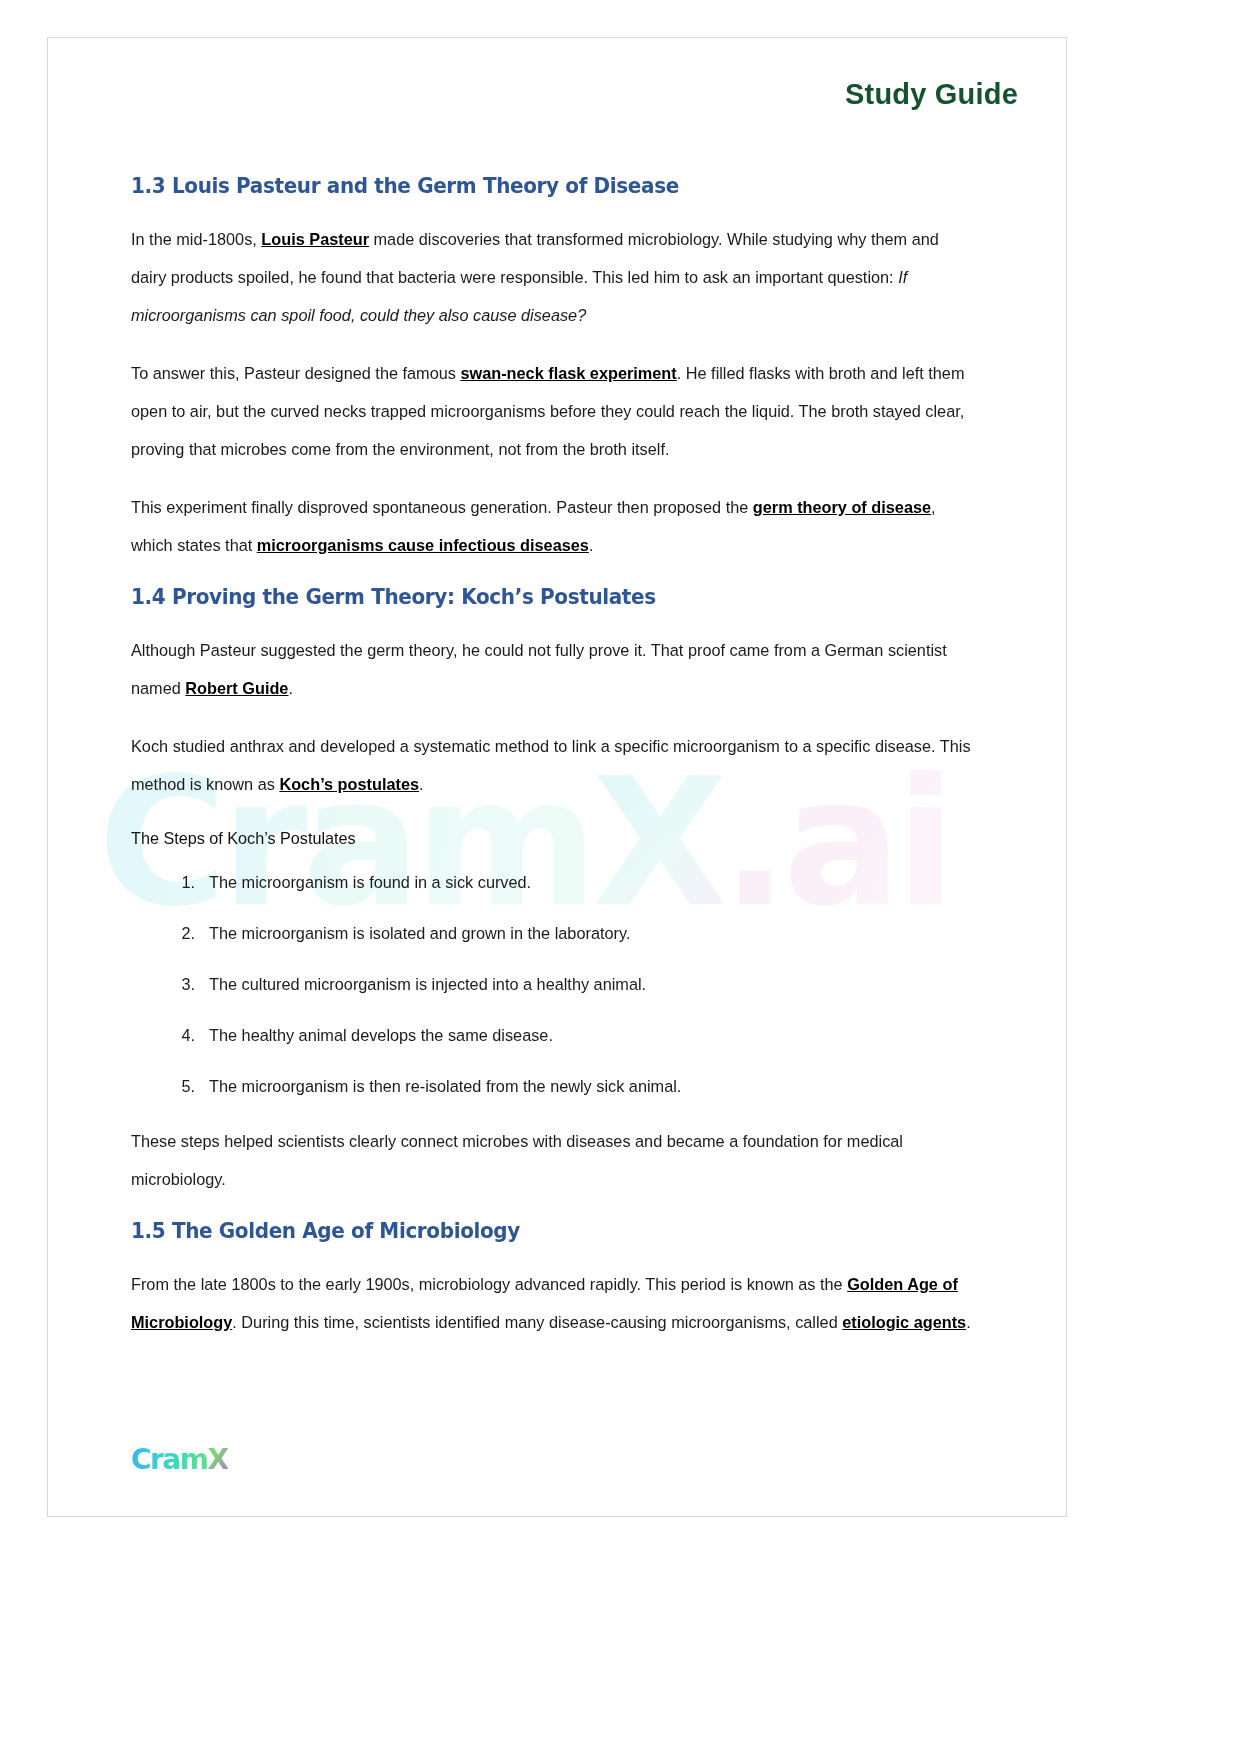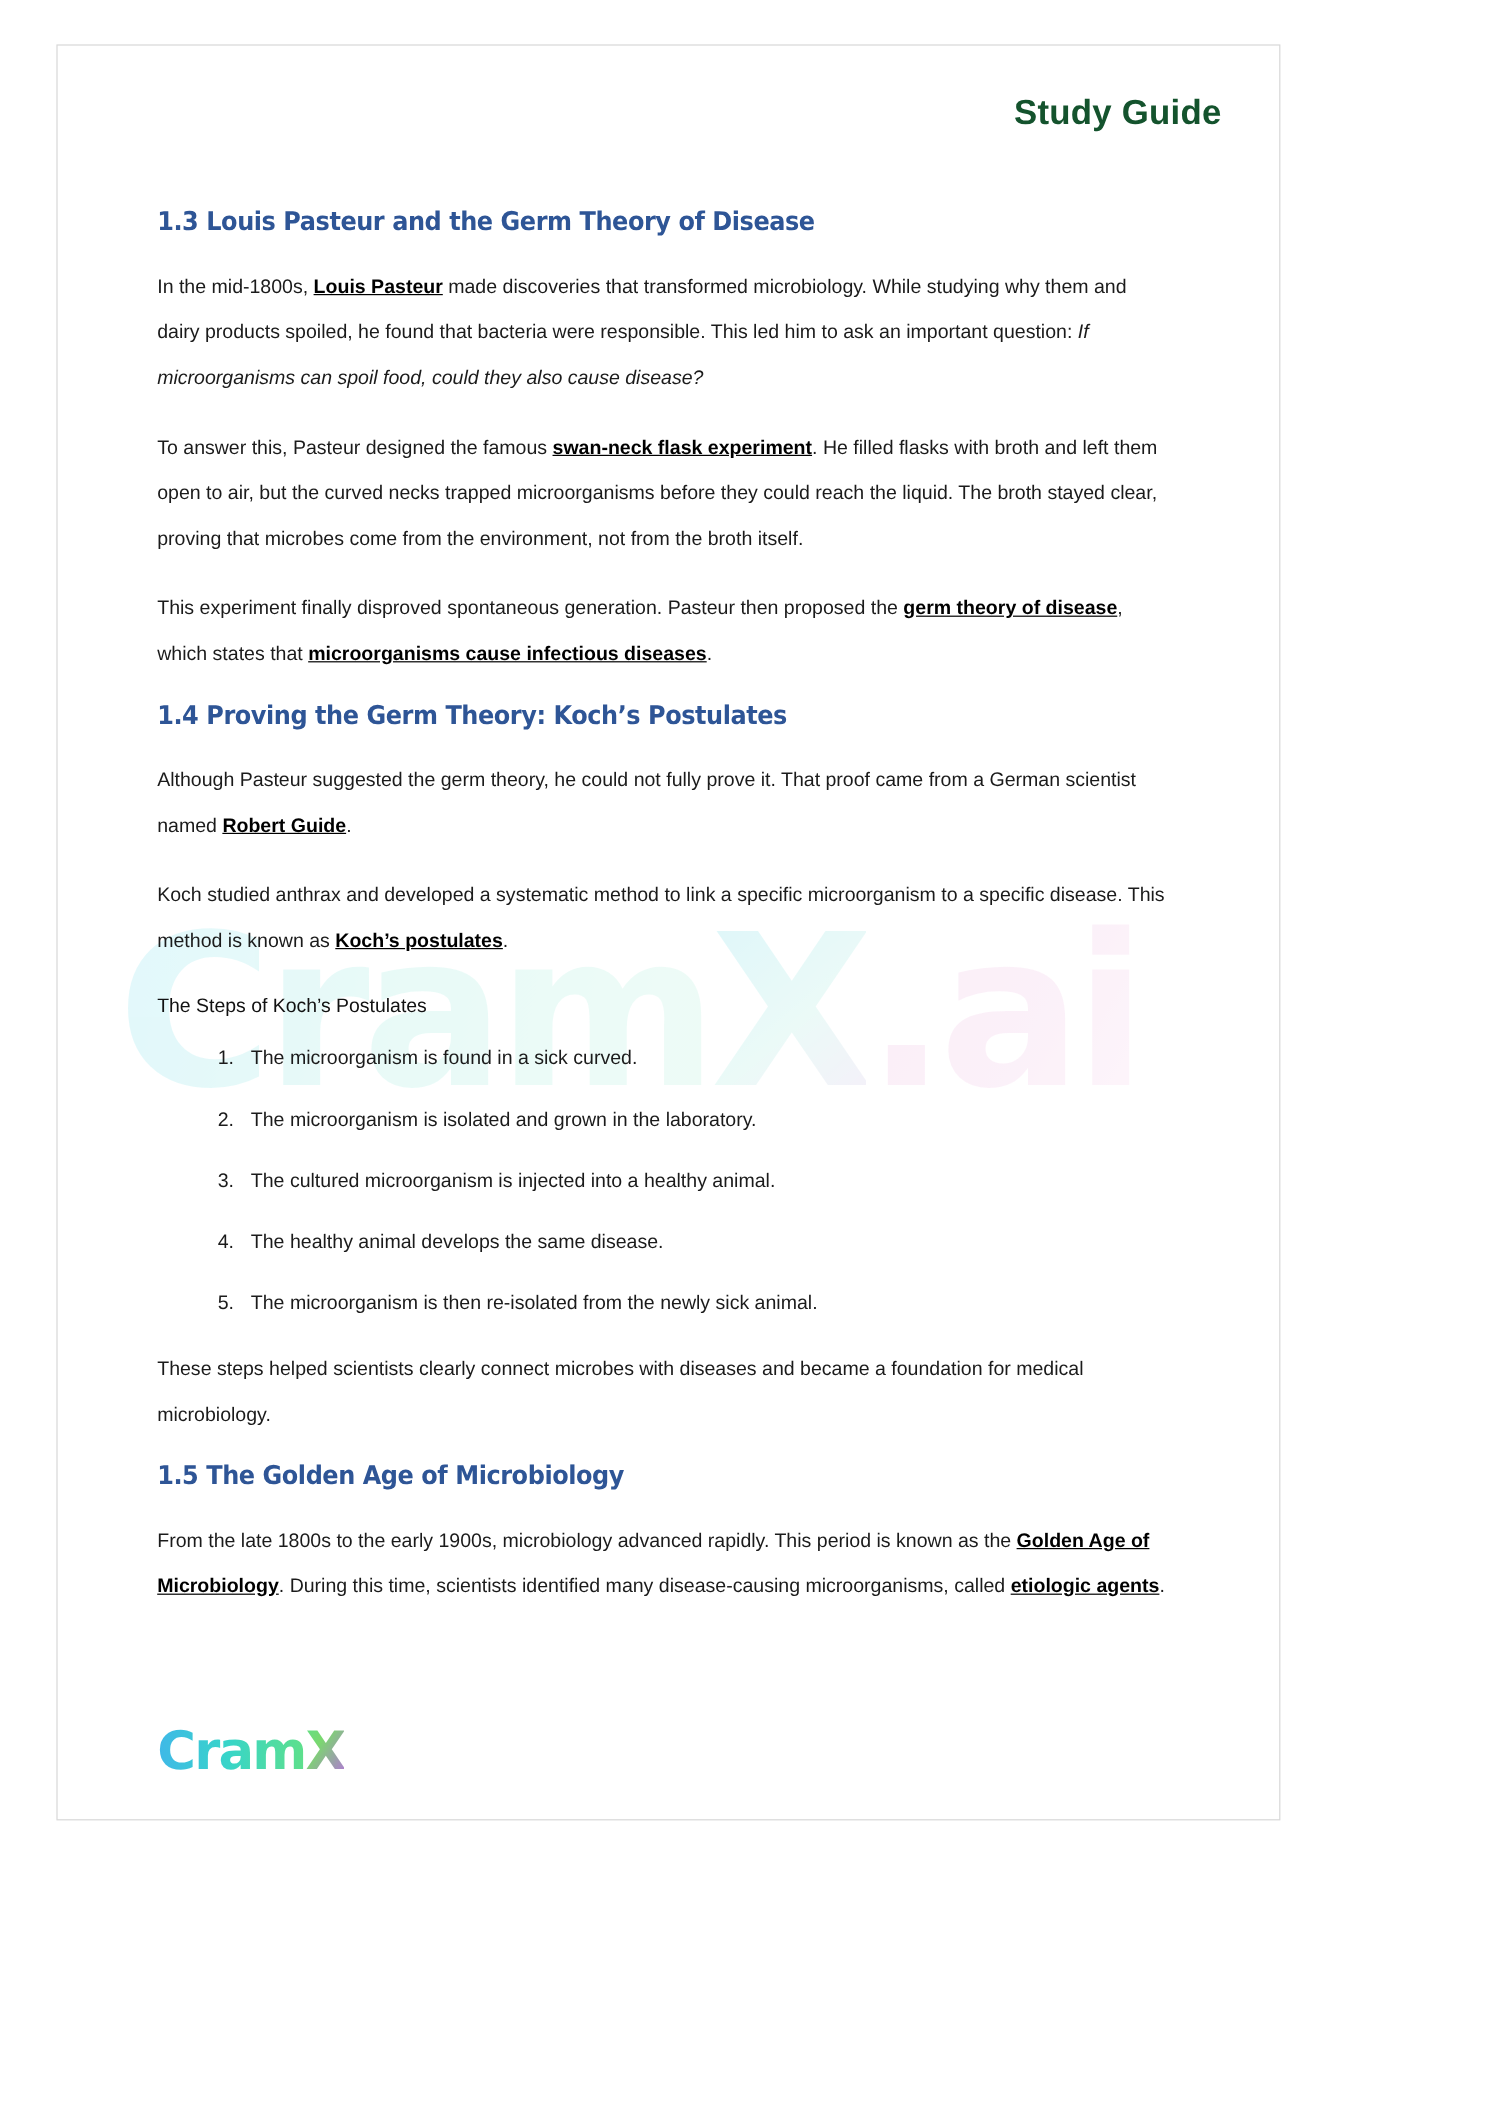--- a/index.html
+++ b/index.html
@@ -156,21 +156,21 @@
     position: absolute;
     left: 83px;
     bottom: 28px;
     height: 56px;
     display: flex;
     align-items: center;
     z-index: 3;
   }
   .logo-text {
     font-family: "DejaVu Sans", sans-serif;
-    font-size: 44px;
+    font-size: 28px;
     font-weight: bold;
     letter-spacing: -1.5px;
     line-height: 1;
   }
   .logo-cram {
     background: linear-gradient(90deg, #3fb8e8 0%, #38d5c8 48%, #5fe08a 100%);
     -webkit-background-clip: text;
     background-clip: text;
     color: transparent;
   }

